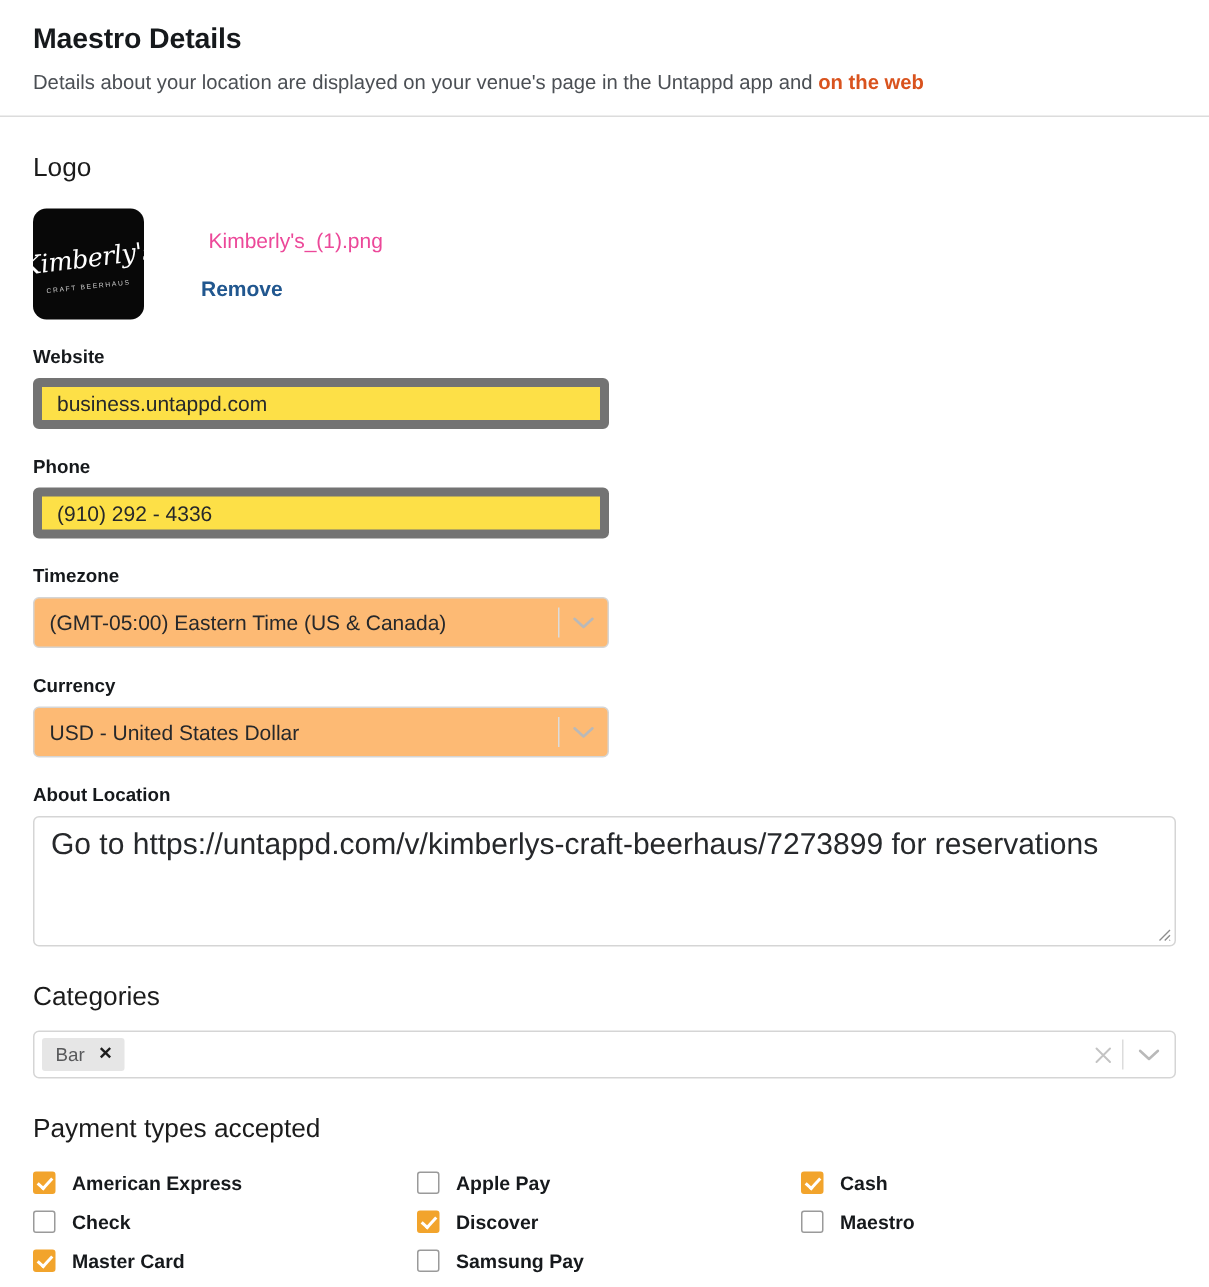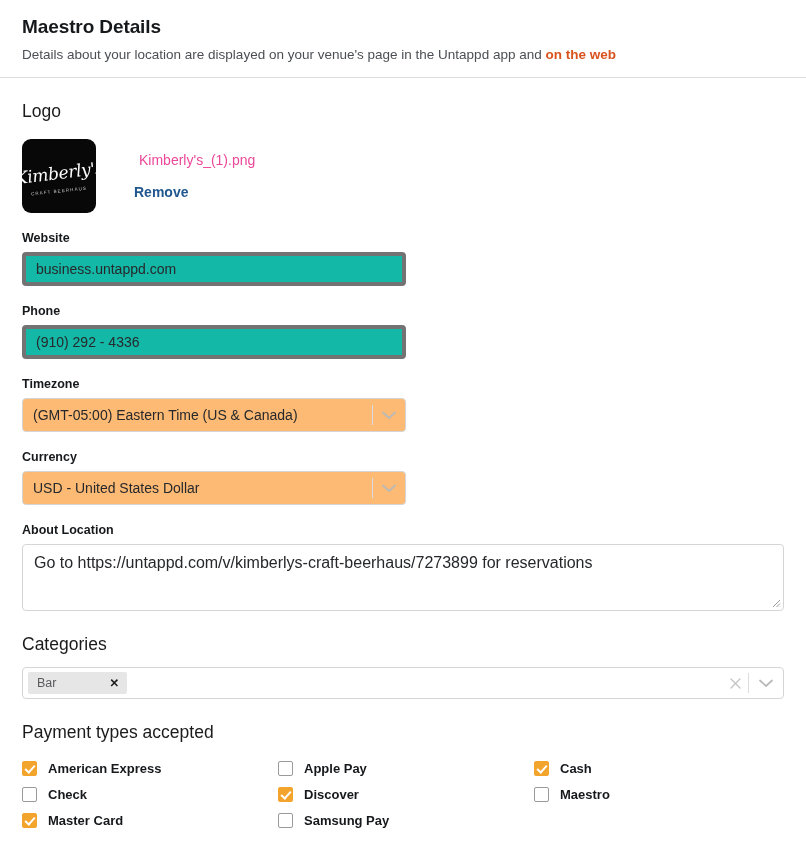--- a/index.html
+++ b/index.html
@@ -123,23 +123,23 @@
   .field-label {
     font-size: 12.5px;
     font-weight: bold;
     color: #16191c;
     line-height: 15px;
     margin-bottom: 6px;
   }
   .text-input {
     width: 384px;
     height: 34px;
-    border: 4px solid #737373;
+    border: 6px solid #737373;
     border-radius: 4px;
-    background: #14b8a6;
+    background: #fde047;
     padding: 0 10px;
     font-family: "Liberation Sans", sans-serif;
     font-size: 14px;
     color: #26282b;
     outline: none;
     display: block;
   }
   .select-box {
     width: 384px;
     height: 34px;
@@ -173,27 +173,27 @@
     justify-content: center;
     flex: 0 0 auto;
   }
   .chev {
     display: block;
   }
 
   
   .textarea-box {
     width: 762px;
-    height: 67px;
+    height: 87px;
     border: 1px solid #d5d5d5;
     border-radius: 4px;
     background: #ffffff;
     padding: 9px 11px;
     font-family: "Liberation Sans", sans-serif;
-    font-size: 16px;
+    font-size: 20px;
     color: #26282b;
     resize: none;
     outline: none;
     display: block;
     line-height: 18px;
     position: relative;
   }
   .textarea-wrap {
     position: relative;
     width: 762px;
@@ -220,21 +220,20 @@
     padding-left: 5px;
   }
   .tag-chip {
     display: inline-flex;
     align-items: center;
     height: 22px;
     background: #e6e6e6;
     border-radius: 2px;
     padding: 0 8px 0 9px;
     cursor: default;
-    gap: 44px;
   }
   .tag-label {
     font-size: 12.5px;
     color: #58595b;
     line-height: 22px;
   }
   .tag-remove {
     margin-left: 9px;
     font-size: 11.5px;
     font-weight: bold;

